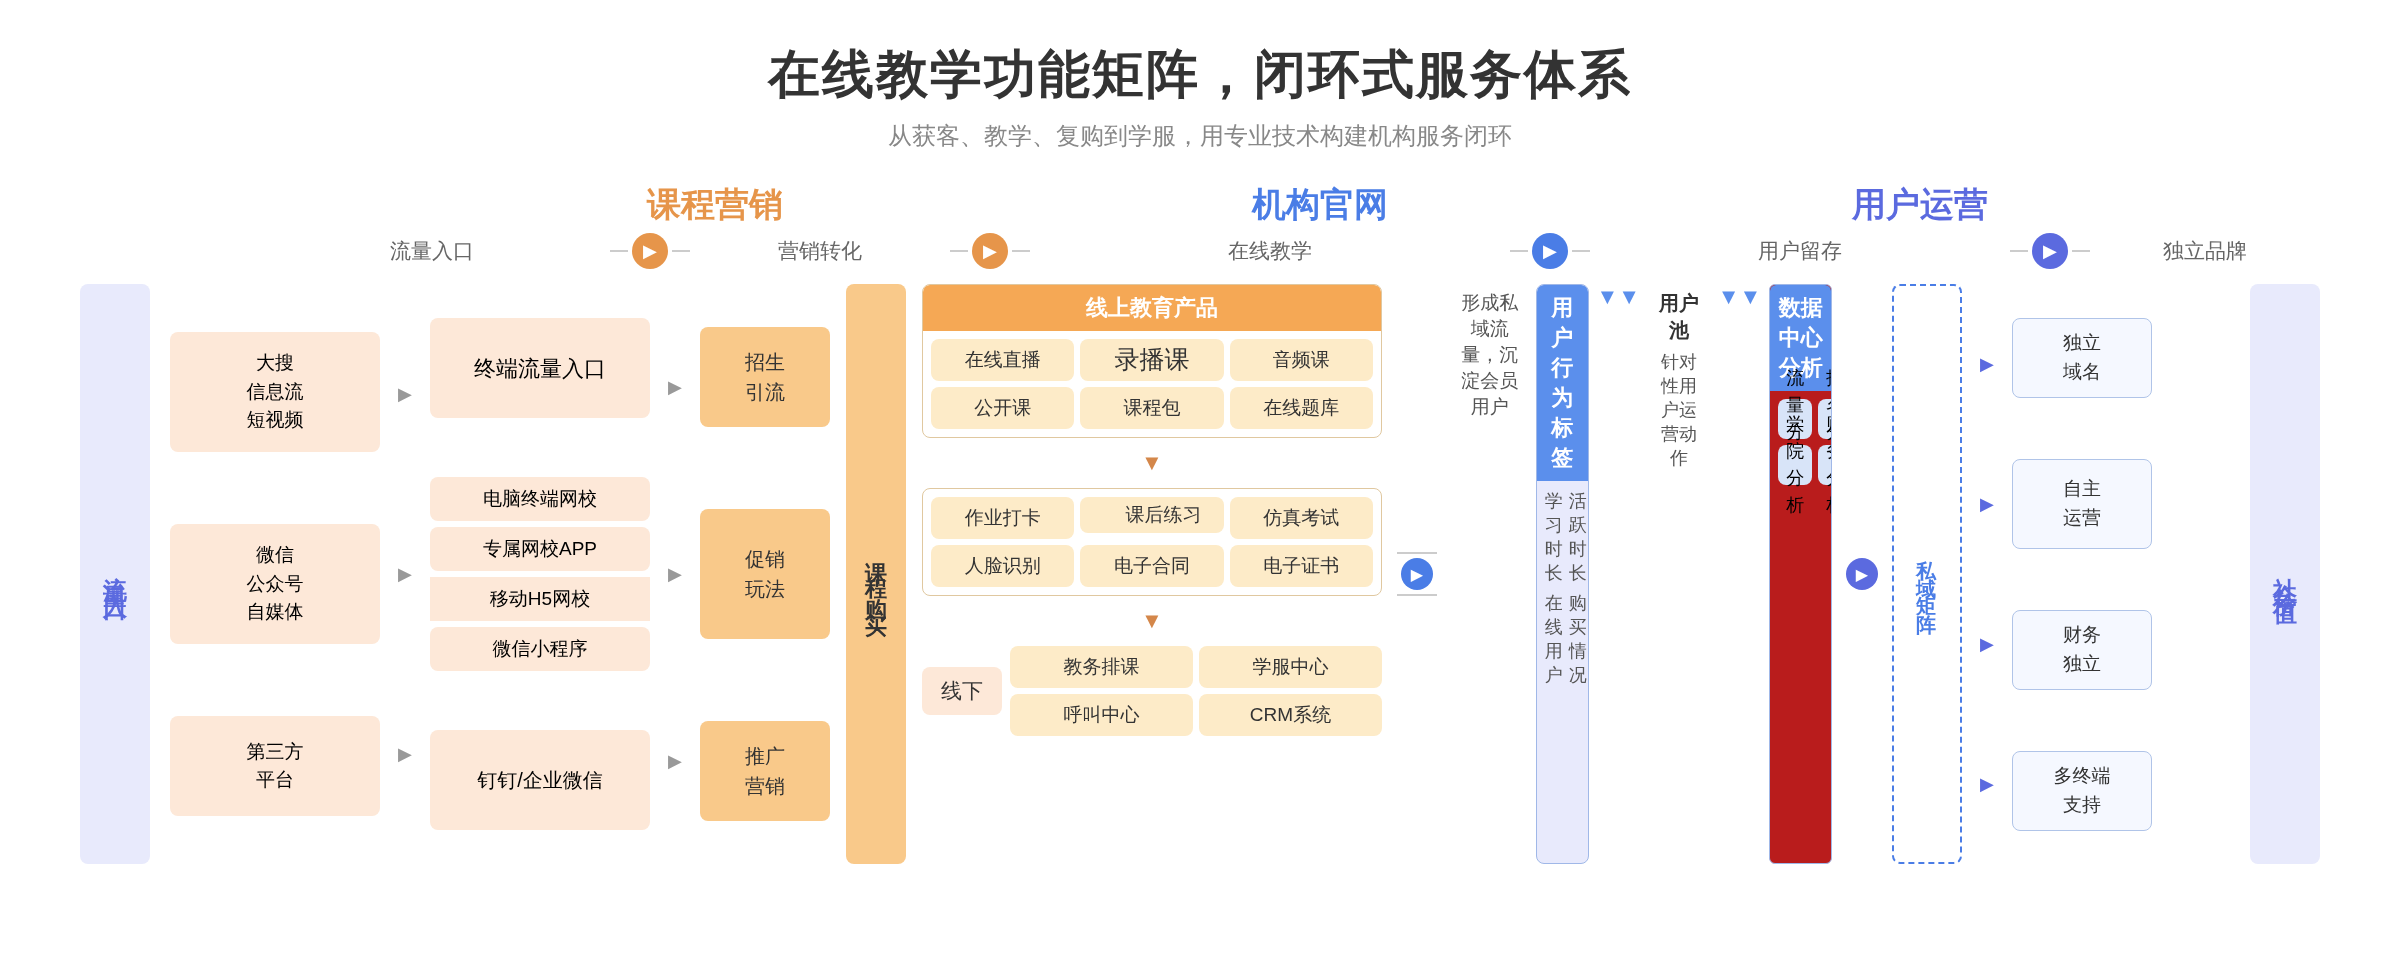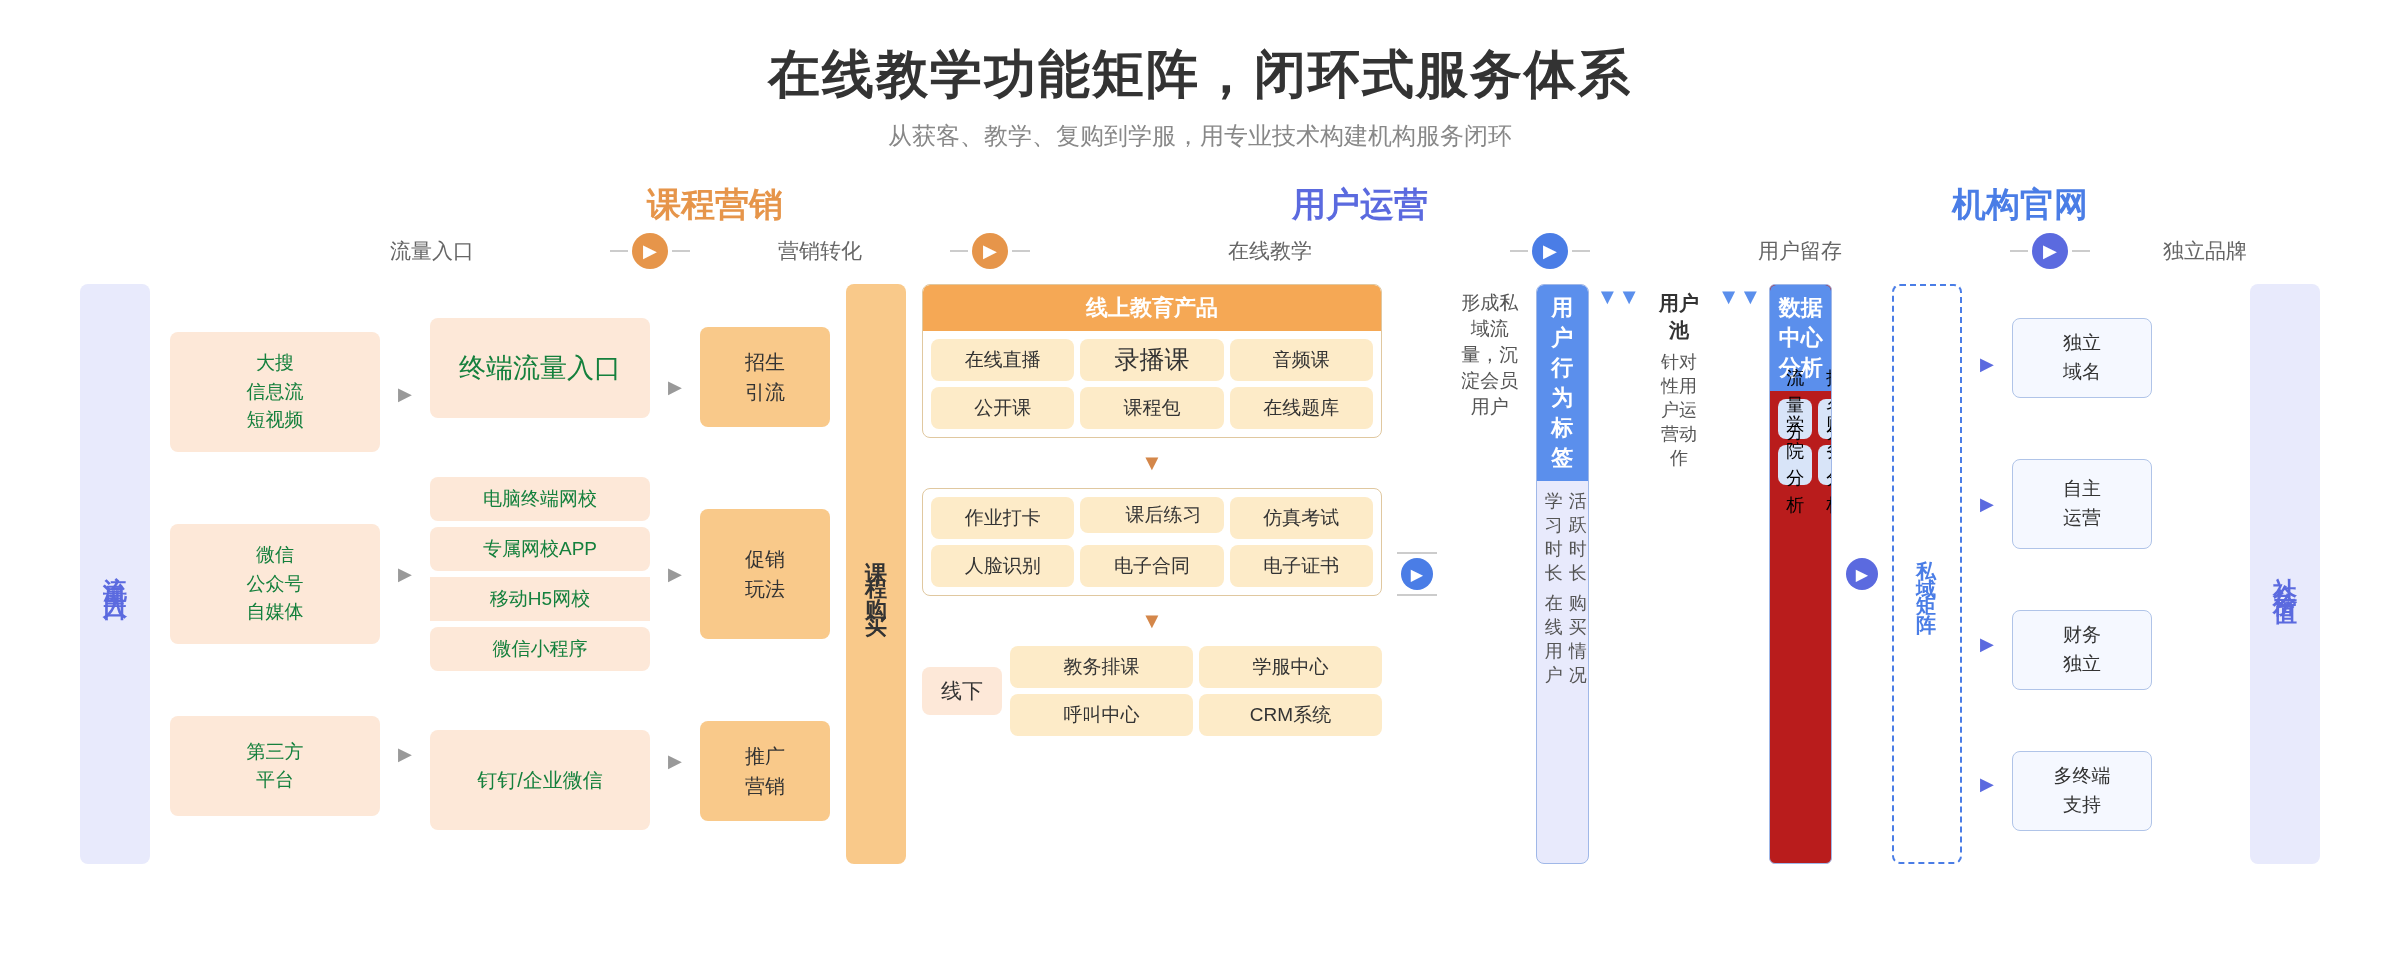--- a/index.html
+++ b/index.html
@@ -57,21 +57,21 @@
     .box {
       border-radius: 8px;
       display: flex;
       align-items: center;
       justify-content: center;
       text-align: center;
       font-size: 19px;
       line-height: 1.5;
       padding: 8px;
     }
-    .box-orange { background: #fde8d8; color: #15803d; }
+    .box-orange { background: #fde8d8; color: #000000; }
     .box-orange-medium { background: #f9c98a; color: #333; }
     .box-yellow { background: #fdebc8; color: #333; }
     .box-white-border { background: #f5f8ff; border: 1.5px solid #b0c4e8; color: #333; }
 
     
     .grid-2x3 {
       display: grid;
       grid-template-columns: 1fr 1fr 1fr;
       gap: 6px;
     }
@@ -166,25 +166,25 @@
 
   <div class="header">
     <h1>在线教学功能矩阵，闭环式服务体系</h1>
     <p>从获客、教学、复购到学服，用专业技术构建机构服务闭环</p>
   </div>
 
   <div style="display:flex; width:100%; padding:0 20px 0 330px; margin-bottom:5px; align-items:flex-end;">
     <div style="width:650px; text-align:center;">
       <span style="font-size:34px;font-weight:600;color:#e6954a;">课程营销</span>
     </div>
+    <div style="width:560px; text-align:center;">
+      <span style="font-size:34px;font-weight:600;color:#4a7de6;">机构官网</span>
+    </div>
     <div style="width:700px; text-align:center; padding-right:60px;">
       <span style="font-size:34px;font-weight:600;color:#5b6adf;">用户运营</span>
-    </div>
-    <div style="width:560px; text-align:center;">
-      <span style="font-size:34px;font-weight:600;color:#4a7de6;">机构官网</span>
     </div>
   </div>
 
   <div style="display:flex; align-items:center; width:100%; padding: 0 20px 15px 330px; gap:0;">
 
     <div style="display:flex;align-items:center;gap:6px; width:220px;">
       <span style="font-size:21px;color:#666;white-space:nowrap;">流量入口</span>
     </div>
 
     <div style="display:flex;align-items:center;gap:4px; width:80px;">
@@ -241,21 +241,21 @@
     </div>
 
     <div style="display:flex;flex-direction:column;justify-content:space-around;align-items:center;padding:20px 0;width:30px;">
       <span style="font-size:18px;color:#999;">▶</span>
       <span style="font-size:18px;color:#999;">▶</span>
       <span style="font-size:18px;color:#999;">▶</span>
     </div>
 
     <div style="display:flex;flex-direction:column;gap:10px;width:220px;justify-content:space-around;padding:10px 0;">
 
-      <div class="box box-orange" style="height:100px;border-radius:8px;font-size:27px;">终端流量入口</div>
+      <div class="box box-orange" style="height:100px;border-radius:8px;font-size:22px;">终端流量入口</div>
 
       <div style="display:flex;flex-direction:column;gap:6px;">
         <div class="box box-orange" style="height:44px;border-radius:8px;font-size:19px;font-family:Liberation Serif, serif;">电脑终端网校</div>
         <div class="box box-orange" style="height:44px;border-radius:8px;font-size:19px;">专属网校APP</div>
         <div class="box box-orange" style="height:44px;border-radius:0;font-size:19px;">移动H5网校</div>
         <div class="box box-orange" style="height:44px;border-radius:8px;font-size:19px;">微信小程序</div>
       </div>
 
       <div class="box box-orange" style="height:100px;border-radius:8px;font-size:20px;">钉钉/企业微信</div>
     </div>

